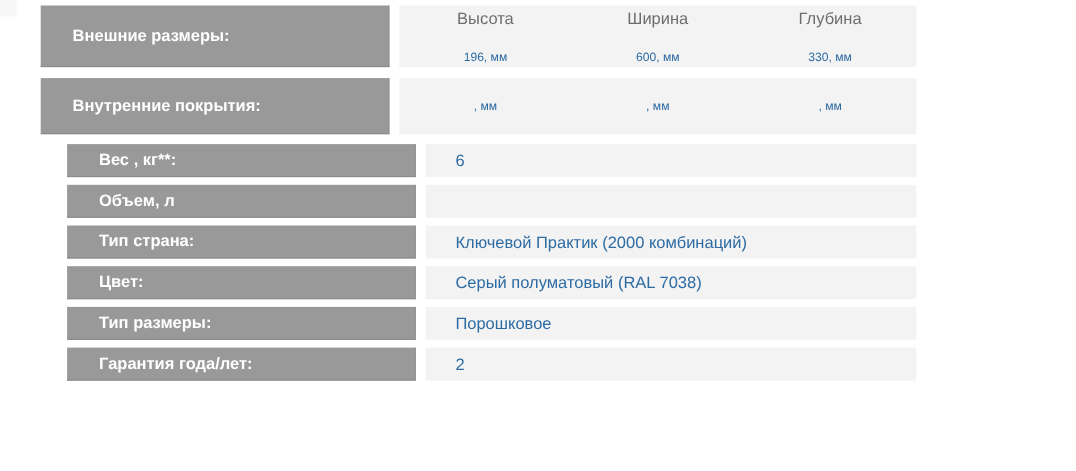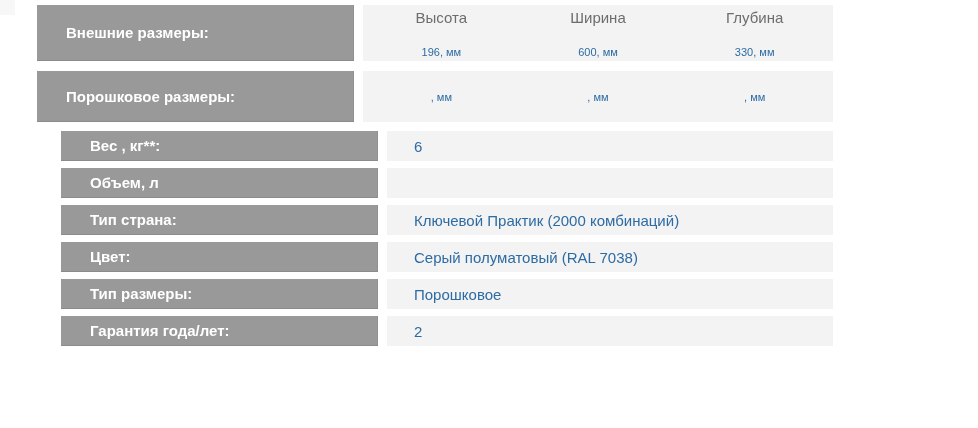--- a/index.html
+++ b/index.html
@@ -96,21 +96,21 @@
         <div class="dim-value">600, мм</div>
       </div>
       <div class="dim-col">
         <div class="dim-header">Глубина</div>
         <div class="dim-value">330, мм</div>
       </div>
     </div>
   </div>
 
   <div class="row r-dims2">
-    <div class="label-cell">Порошковое размеры:</div>
+    <div class="label-cell">Внутренние покрытия:</div>
     <div class="value-cell dims">
       <div class="dim-col">
         <div class="dim-value">, мм</div>
       </div>
       <div class="dim-col">
         <div class="dim-value">, мм</div>
       </div>
       <div class="dim-col">
         <div class="dim-value">, мм</div>
       </div>

